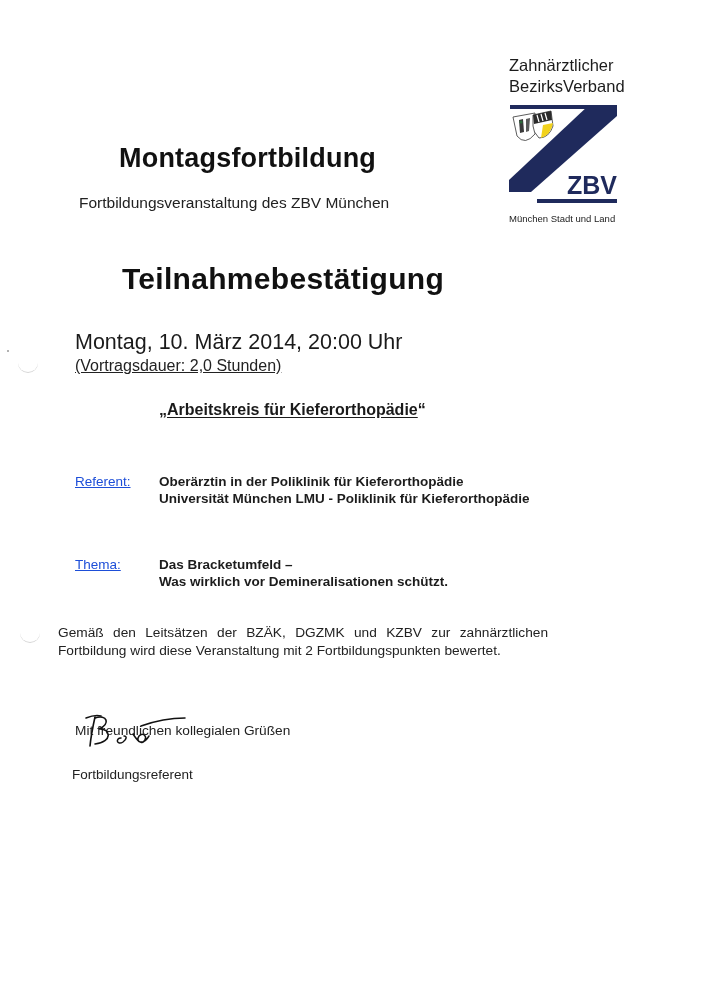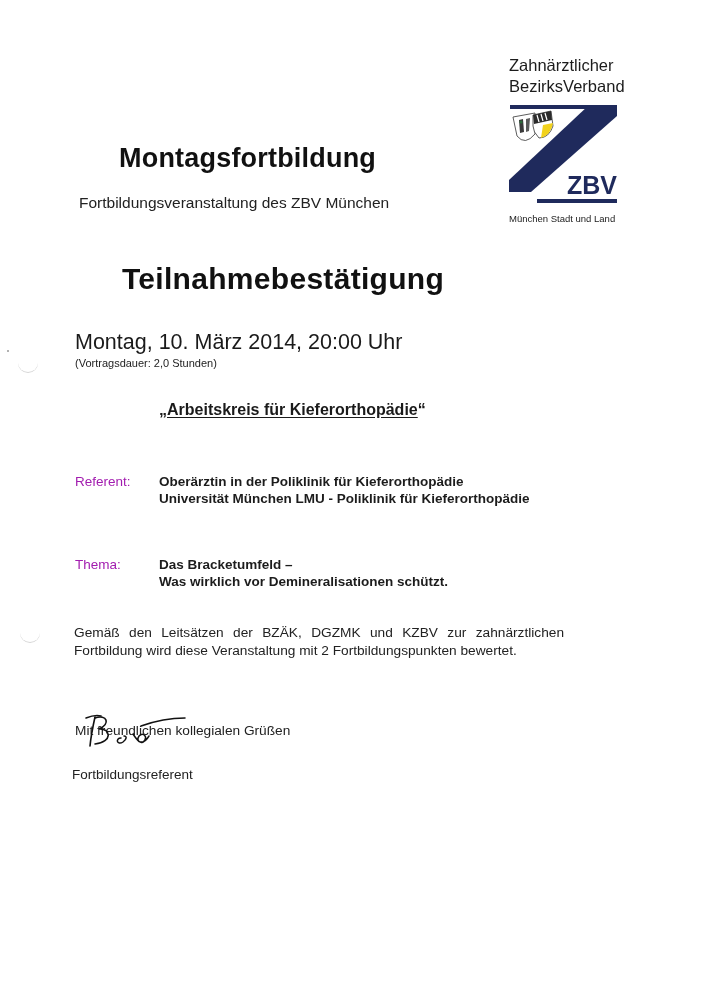--- a/index.html
+++ b/index.html
@@ -55,52 +55,54 @@
     }
     .doc-heading span { position: relative; left: -32px; }
 
     .date-line {
       left: 75px; top: 330px;
       font-size: 21.5px;
       color: #1a1a1a;
     }
     .duration {
       left: 75px; top: 357px;
-      font-size: 11px;
-      color: #222;
+      font-size: 16px;
+      color: #222;
+      text-decoration: underline;
     }
     .event-title {
       left: 159px; top: 401px;
       font-size: 16px; font-weight: bold;
       color: #1a1a1a;
     }
     .event-title .u { text-decoration: underline; text-underline-offset: 2px; }
 
     
     .row {
       left: 75px;
       font-size: 13.5px;
       line-height: 16.8px;
     }
     .row .lbl {
       position: absolute; left: 0; top: 0;
       width: 80px;
-      color: #a21caf;
+      color: #1d4ed8;
+      text-decoration: underline;
     }
     .row .val {
       position: absolute; left: 84px; top: 0;
       font-weight: bold;
       color: #1c1c1c;
       white-space: nowrap;
     }
     .row-referent { top: 474px; }
     .row-thema { top: 557px; }
 
     .para {
-      left: 74px; top: 624px;
+      left: 58px; top: 624px;
       width: 490px;
       font-size: 13.7px;
       line-height: 17.5px;
       text-align: justify;
       color: #222;
     }
     .greeting {
       left: 75px; top: 675px;
       font-size: 13.7px;
       color: #222;

